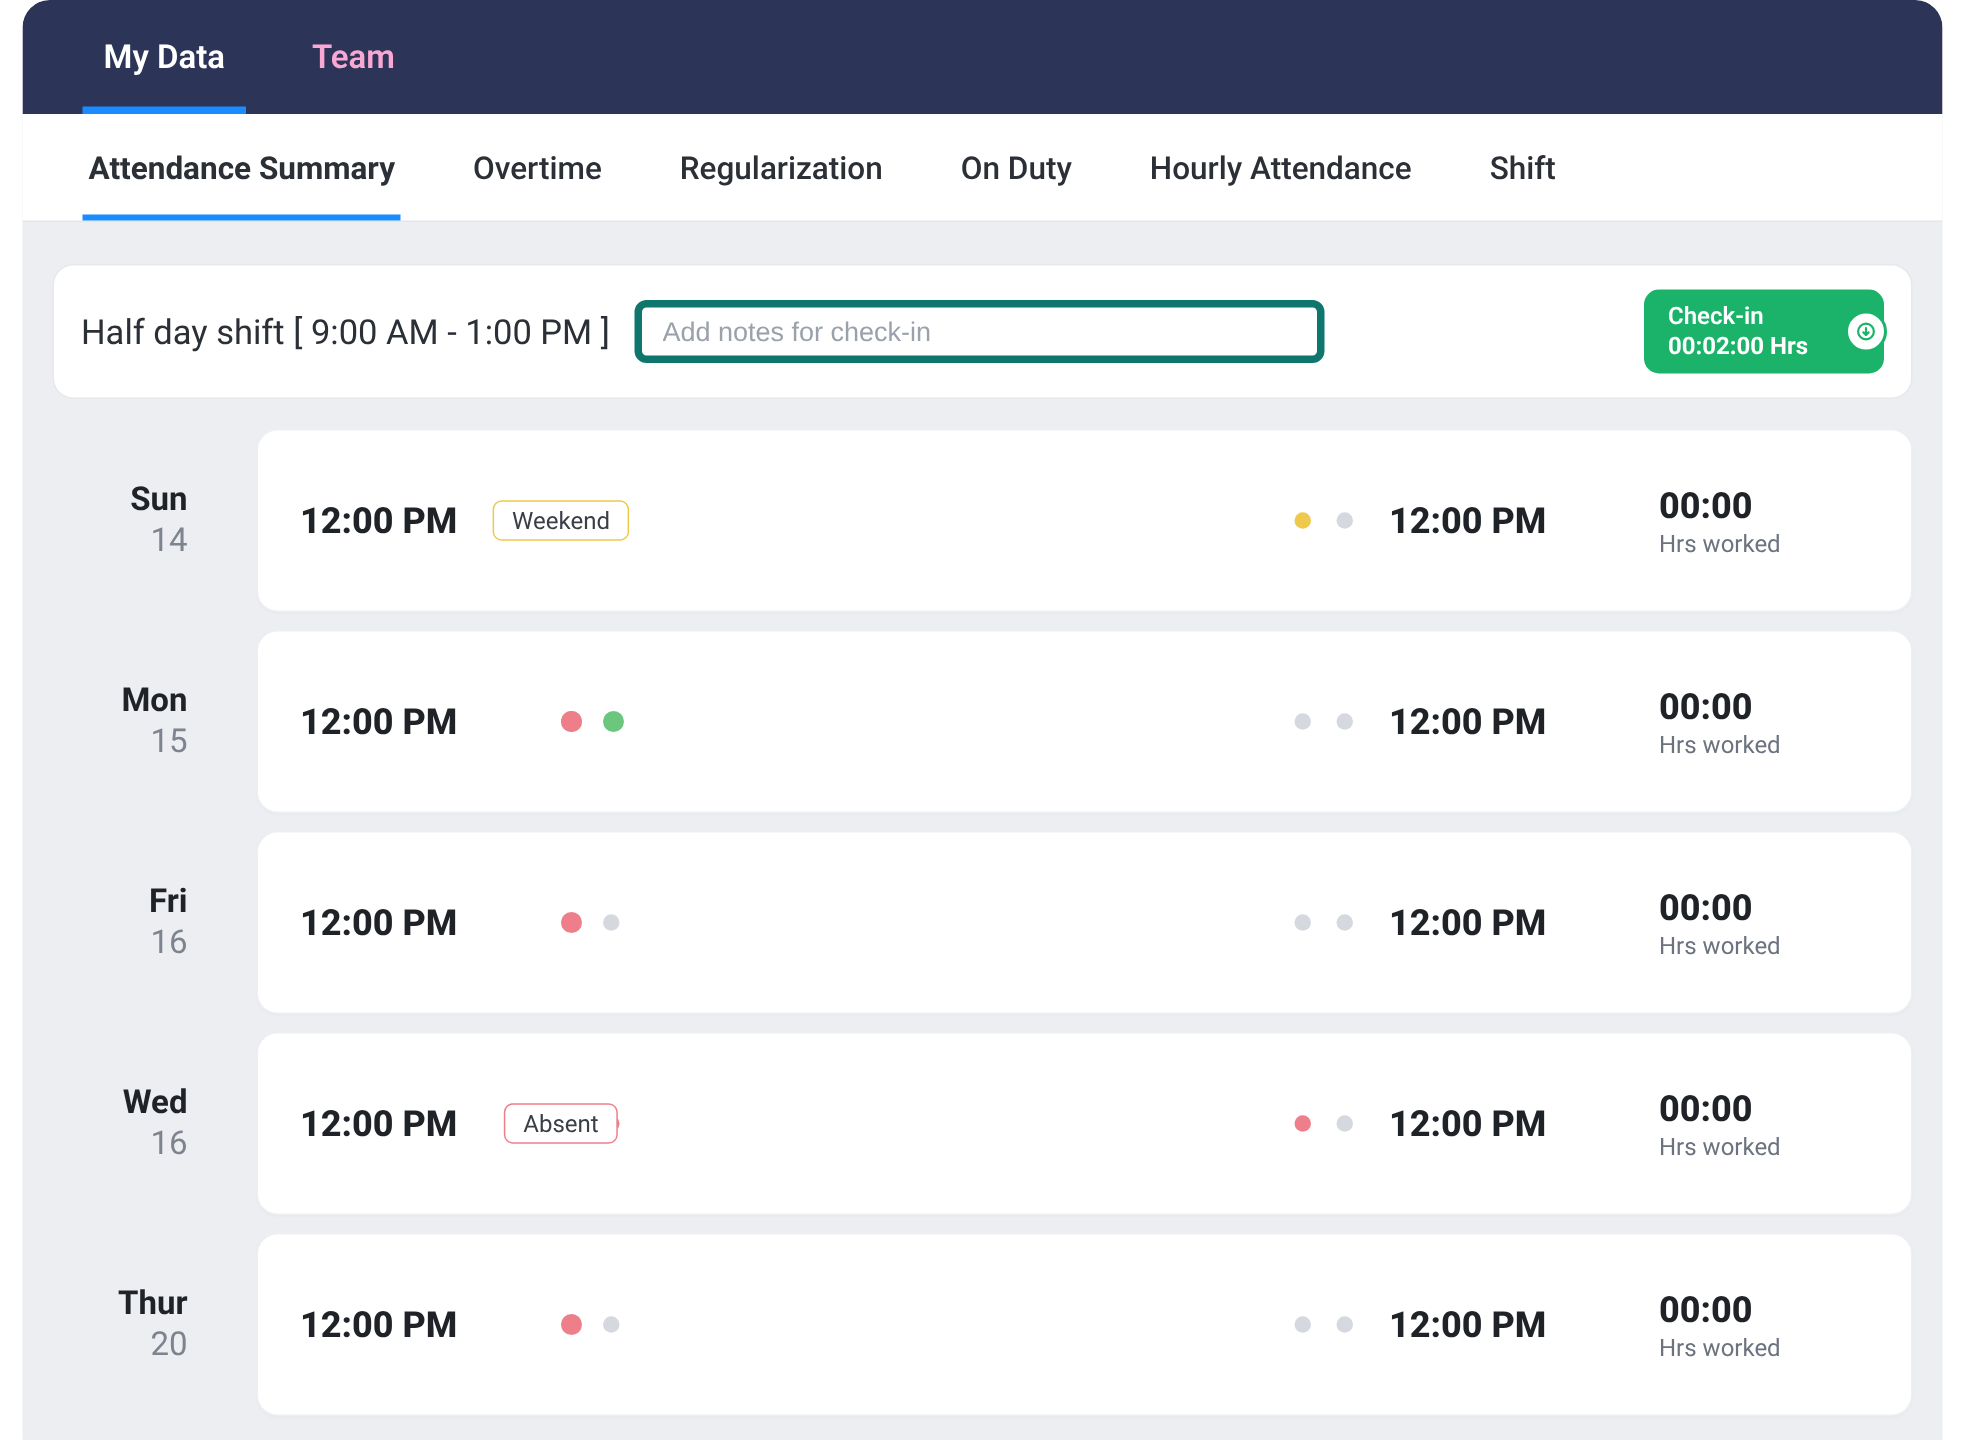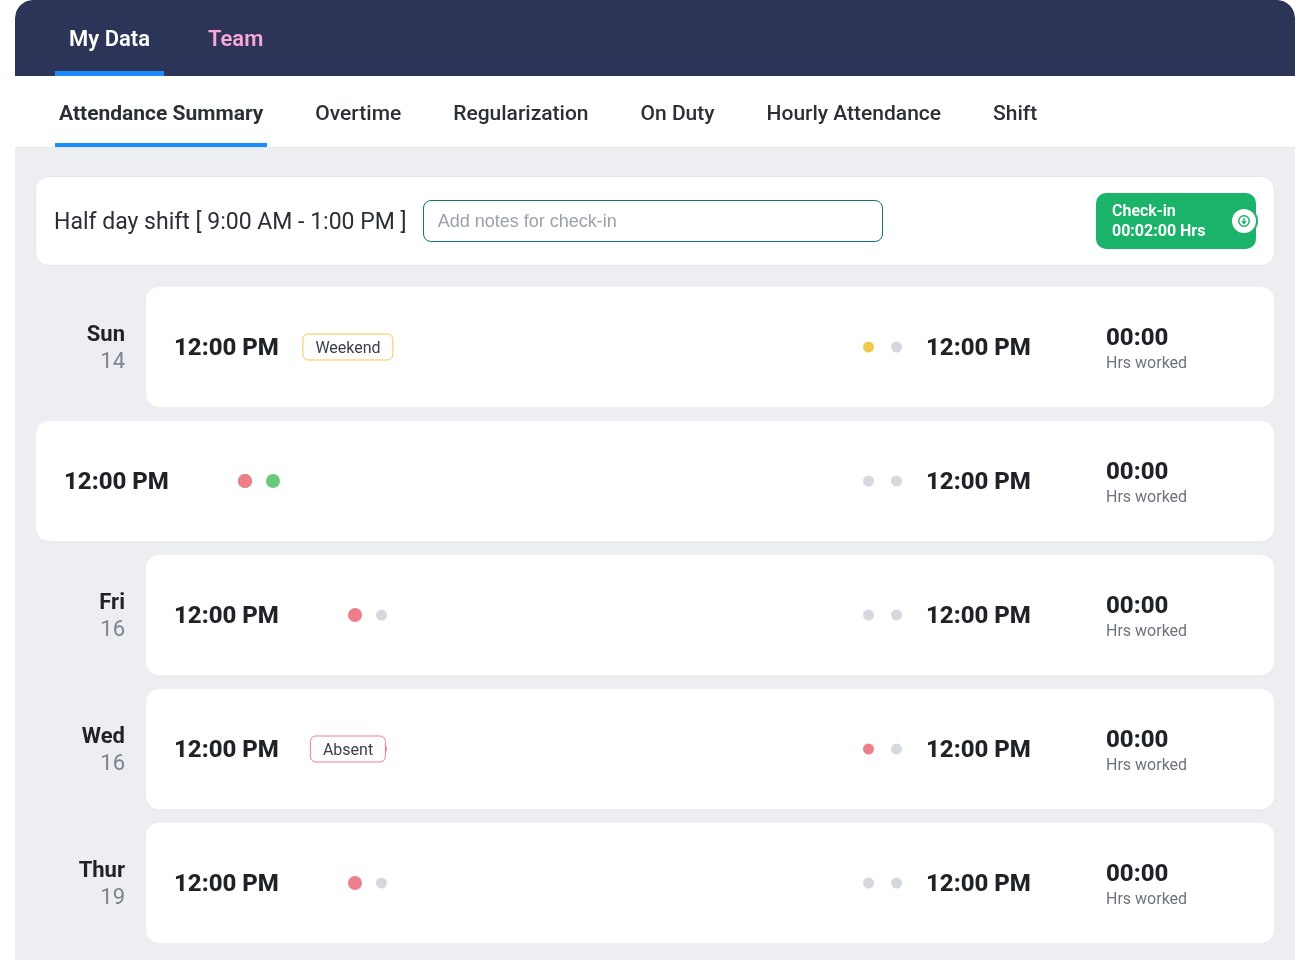--- a/index.html
+++ b/index.html
@@ -73,21 +73,21 @@
     padding: 16px 18px;
   }
   .shift-label {
     font-size: 23px;
     color: #2b2f36;
     margin-right: 16px;
   }
   .notes-input {
     flex: 0 0 460px;
     height: 42px;
-    border: 1px solid #0f766e;
+    border: 5px solid #0f766e;
     border-radius: 8px;
     padding: 0 14px;
     font-size: 18px;
     color: #2b2f36;
   }
   .notes-input::placeholder { color: #9aa1ab; }
   .spacer { flex: 1; }
   .checkin-btn {
     background: #1bb36a;
     color: #fff;
@@ -114,20 +114,21 @@
   .checkin-btn .circ svg { width: 14px; height: 14px; }
 
   
   .days {
     padding: 20px 20px 20px 20px;
   }
   .day-row {
     display: flex;
     align-items: stretch;
     margin-bottom: 12px;
+    gap: 26px;
   }
   .day-label {
     width: 110px;
     display: flex;
     flex-direction: column;
     align-items: flex-end;
     justify-content: center;
     padding-right: 20px;
   }
   .day-label .dow { font-size: 22px; font-weight: 700; color: #1f2328; }
@@ -247,20 +248,24 @@
             <div class="tl-badge yellow">Weekend</div>
           </div>
           <div class="time-col end">12:00 PM</div>
           <div class="hrs-col">
             <div class="val">00:00</div>
             <div class="lbl">Hrs worked</div>
           </div>
         </div>
       </div>
       <div class="day-row">
+        <div class="day-label">
+          <div class="dow">Mon</div>
+          <div class="dom">15</div>
+        </div>
         <div class="day-card">
           <div class="time-col">12:00 PM</div>
           <div class="timeline">
             <div class="tl-seg" style="background: rgb(127, 207, 152);"></div>
             <div class="tl-seg" style="background: rgb(230, 232, 235);"></div>
             <div class="tl-dot outer-left big" style="background: rgb(107, 199, 126);"></div>
             <div class="tl-dot inner-left big" style="background: rgb(107, 199, 126);"></div>
             <div class="tl-dot inner-right" style="background: rgb(213, 217, 223);"></div>
             <div class="tl-dot outer-right" style="background: rgb(213, 217, 223);"></div>
             <div class="tl-dot big" style="background: rgb(239, 126, 139);"></div>
@@ -313,21 +318,21 @@
           <div class="time-col end">12:00 PM</div>
           <div class="hrs-col">
             <div class="val">00:00</div>
             <div class="lbl">Hrs worked</div>
           </div>
         </div>
       </div>
       <div class="day-row">
         <div class="day-label">
           <div class="dow">Thur</div>
-          <div class="dom">19</div>
+          <div class="dom">20</div>
         </div>
         <div class="day-card">
           <div class="time-col">12:00 PM</div>
           <div class="timeline">
             <div class="tl-seg" style="background: rgb(127, 207, 152);"></div>
             <div class="tl-seg" style="background: rgb(230, 232, 235);"></div>
             <div class="tl-dot outer-left" style="background: rgb(213, 217, 223);"></div>
             <div class="tl-dot inner-left" style="background: rgb(213, 217, 223);"></div>
             <div class="tl-dot inner-right" style="background: rgb(213, 217, 223);"></div>
             <div class="tl-dot outer-right" style="background: rgb(213, 217, 223);"></div>

